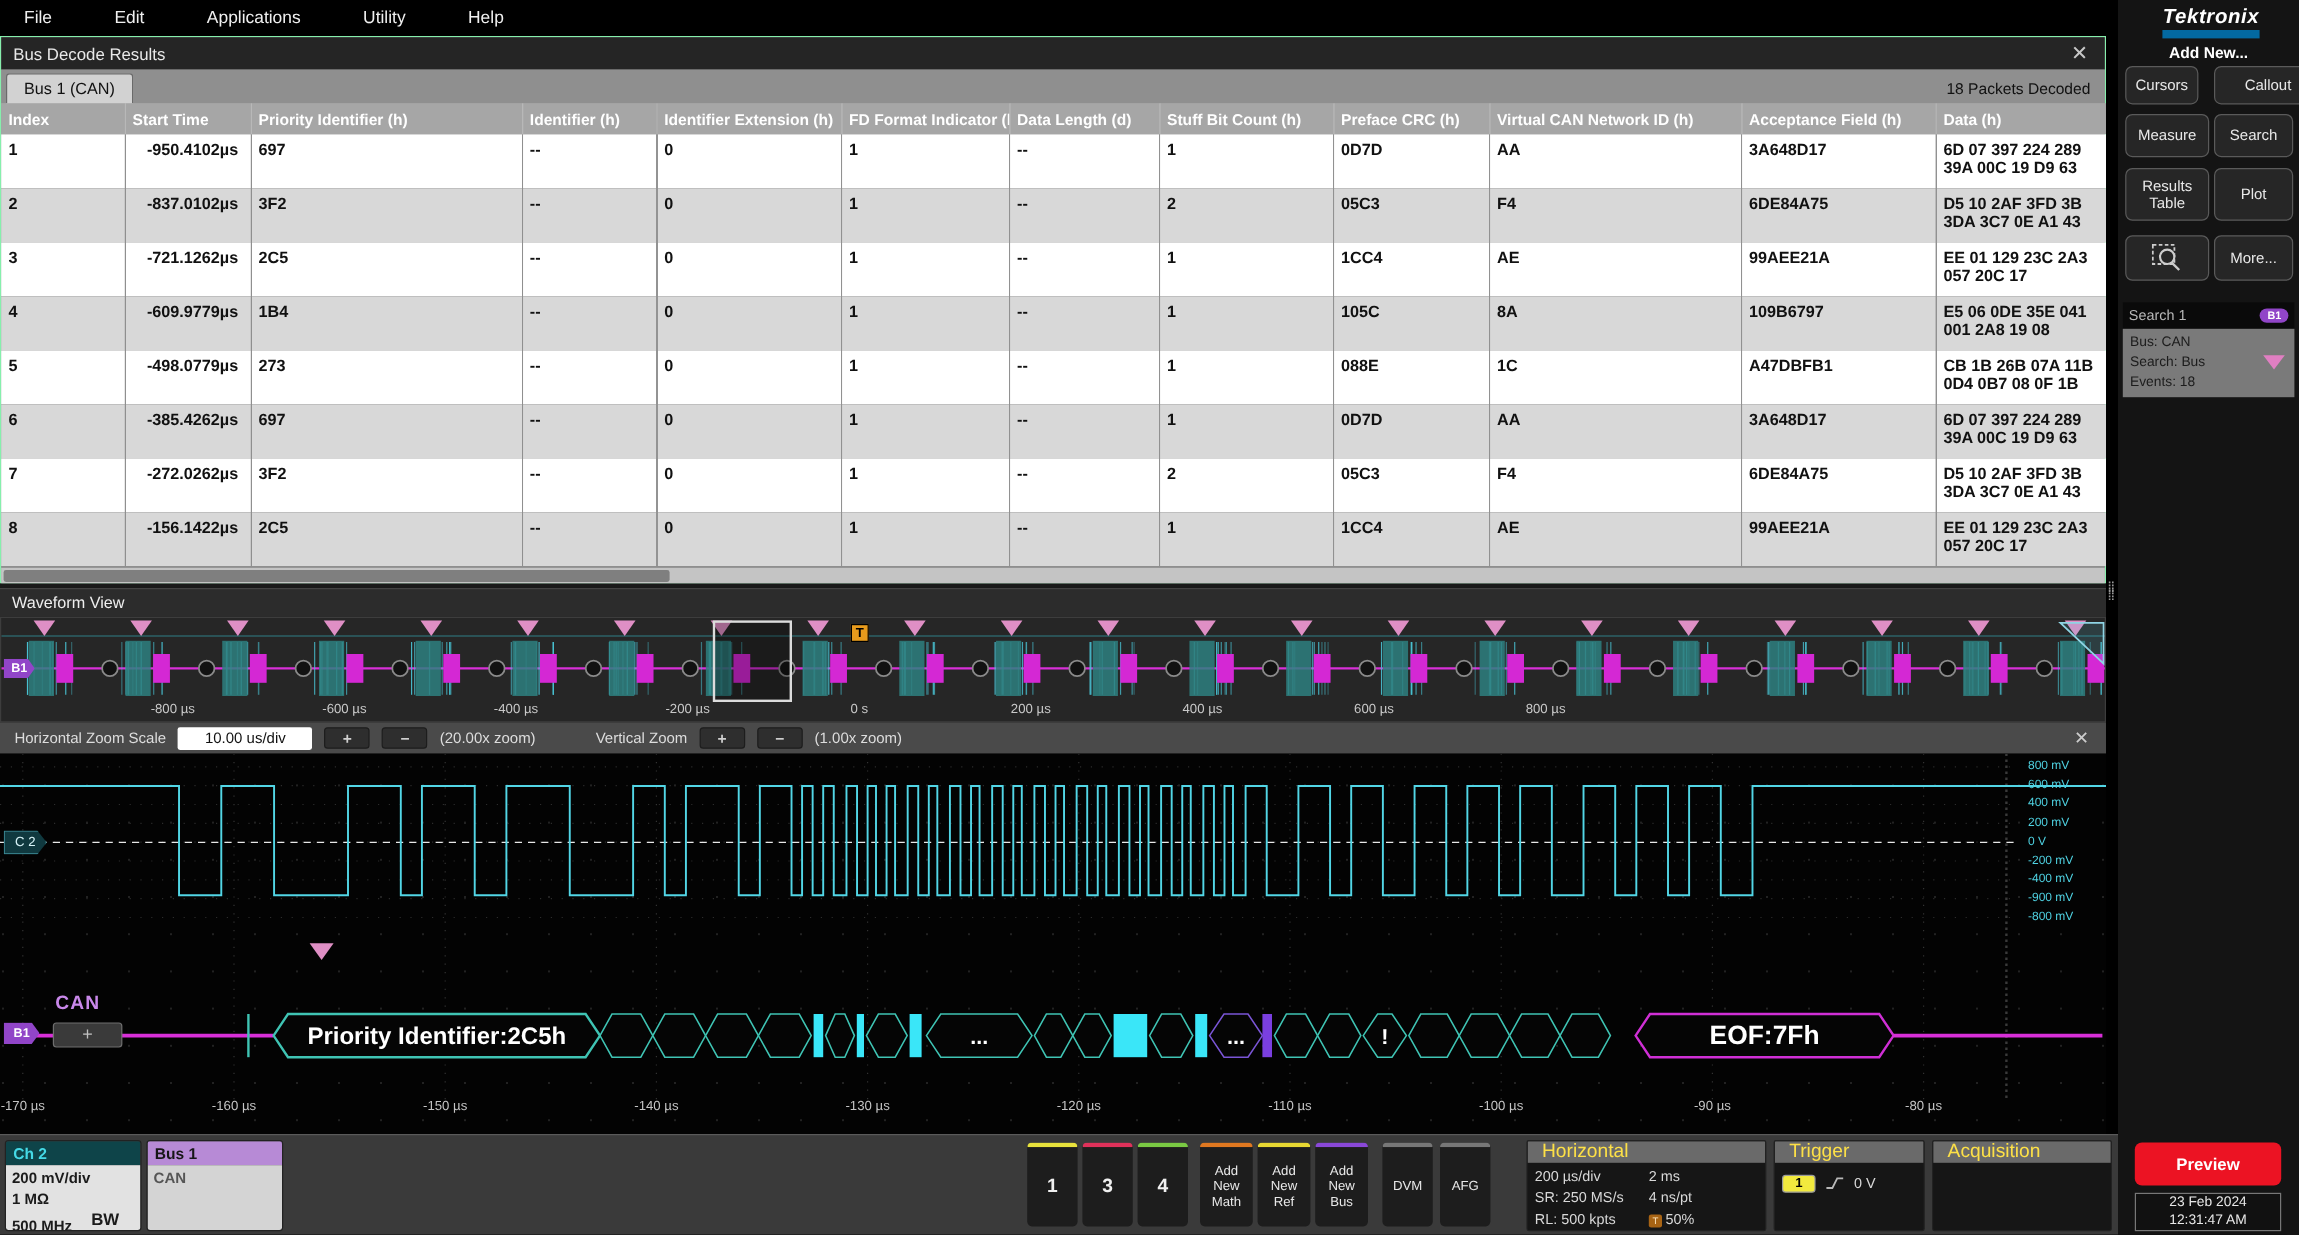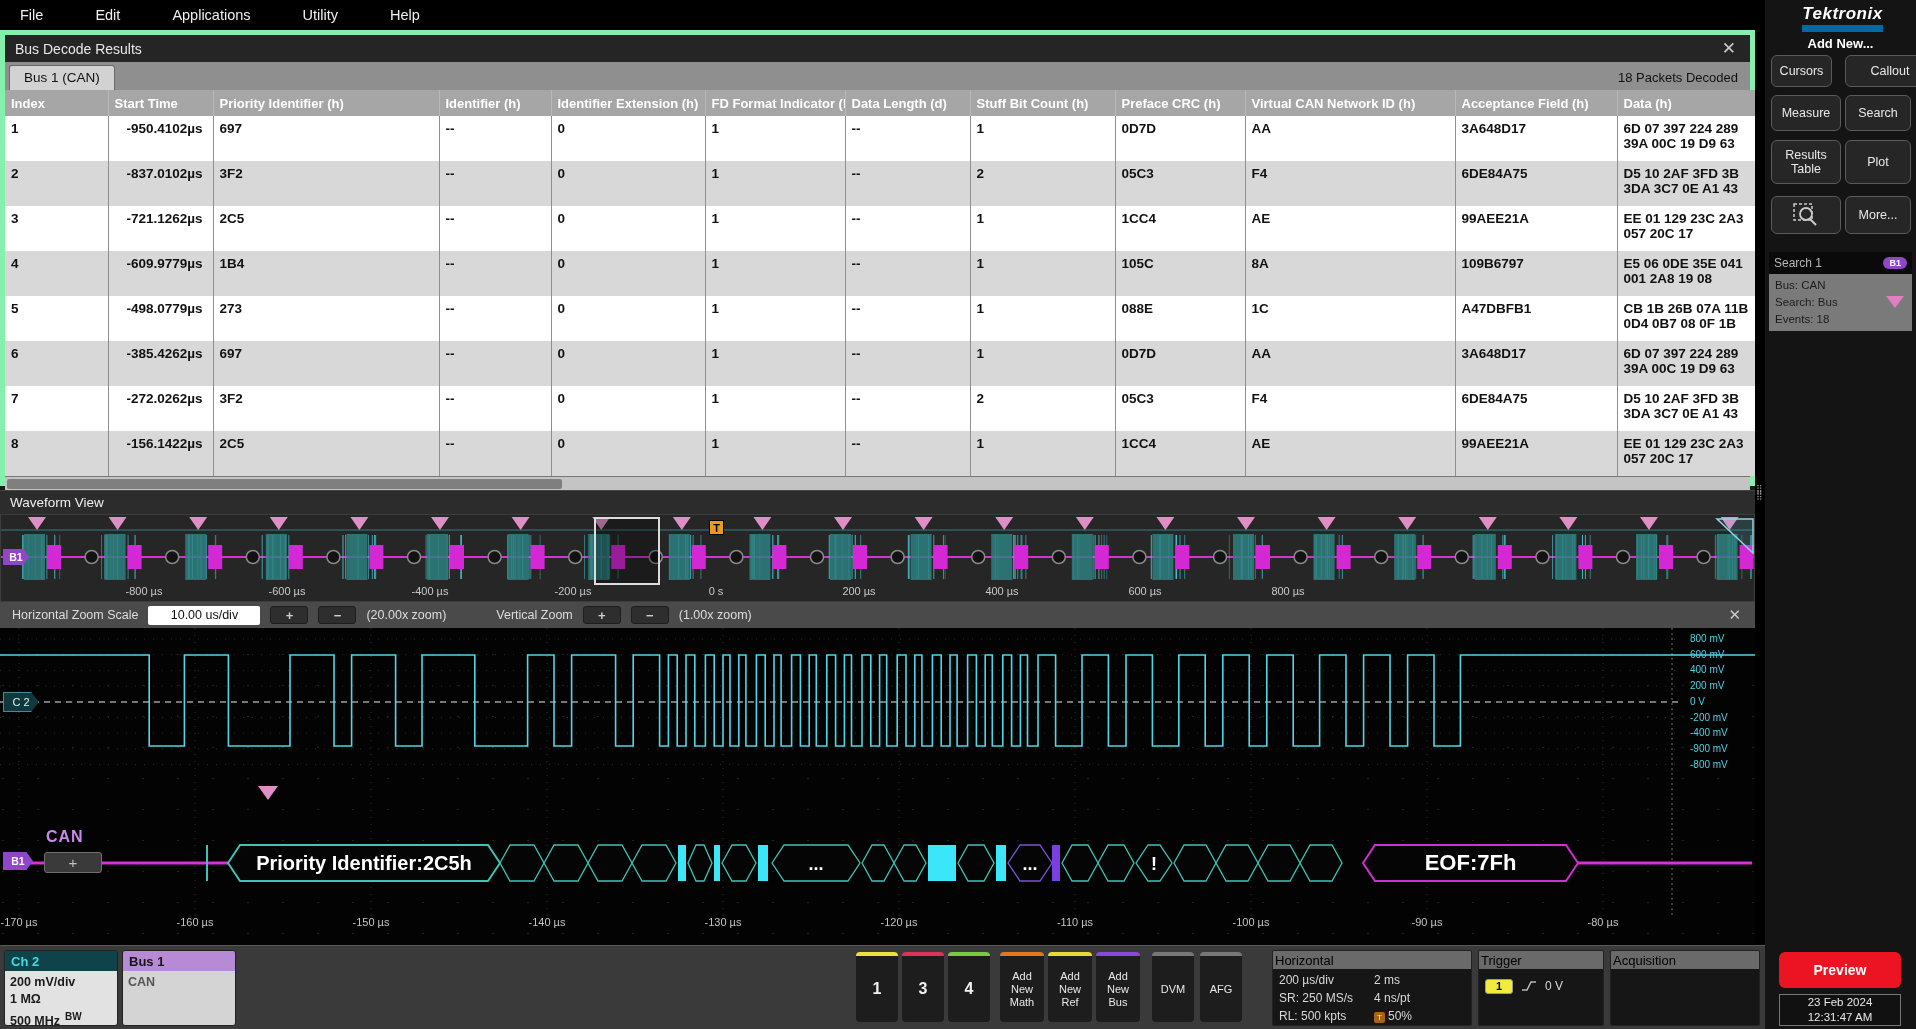--- a/index.html
+++ b/index.html
@@ -5,21 +5,21 @@
   * { margin:0; padding:0; box-sizing:border-box; }
   html,body { background:#000; }
   body { font-family:"Liberation Sans", sans-serif; }
   #app { position:relative; width:1916px; height:1029px; background:#1a1a1a; overflow:hidden; }
 
   
   #menubar { position:absolute; left:0; top:0; width:1765px; height:30px; background:#000; display:flex; align-items:center; gap:52px; padding-left:20px; }
   .menu-item { color:#f0f0f0; font-size:14.5px; cursor:default; }
 
   
-  #decode-window { position:absolute; left:0; top:30px; width:1755px; height:456px; background:#9a9a9a; border:5px solid #86efac; }
+  #decode-window { position:absolute; left:0; top:30px; width:1755px; height:456px; background:#9a9a9a; border:1px solid #86efac; }
   #dw-titlebar { height:27px; background:#252525; color:#e8e8e8; font-size:14px; display:flex; align-items:center; padding:0 10px; }
   #dw-titlebar .spacer { flex:1; }
   .close-x { color:#c8c8c8; font-size:17px; line-height:1; padding:0 4px; }
   #dw-tabrow { height:28px; background:#8f8f8f; display:flex; align-items:flex-end; padding:0 4px; }
   #dw-tab { background:#d2d2d2; color:#111; font-size:13.5px; padding:4px 14px 5px 14px; border:1px solid #6a6a6a; border-bottom:none; border-radius:3px 3px 0 0; }
   #dw-packets { margin-left:auto; color:#111; font-size:13px; padding:0 8px 5px 0; }
   #decode-table { border-collapse:collapse; table-layout:fixed; width:1755px; }
   #decode-table th { background:#a6a6a6; color:#fff; font-size:13px; font-weight:bold; text-align:left; padding:4px 0 4px 6px; border-right:1px solid rgba(255,255,255,.3); height:26px; white-space:nowrap; overflow:hidden; }
   #decode-table td { font-size:13.5px; font-weight:bold; color:#111; vertical-align:top; padding:5px 0 0 6px; height:45px; border-right:1px solid rgba(0,0,0,.07); white-space:pre-line; overflow:hidden; }
   #decode-table tr:nth-child(even) td { background:#d8d8d8; }
@@ -55,26 +55,26 @@
 
   
   #bottombar { position:absolute; left:0; top:945px; width:1765px; height:84px; background:#3a3a3a; border-top:1px solid #5a5a5a; }
   .badge-card { position:absolute; top:4px; width:114px; height:76px; border-radius:3px; overflow:hidden; border:1px solid #222; }
   .badge-head { height:20px; font-size:13px; font-weight:bold; display:flex; align-items:center; padding-left:6px; }
   .badge-body { height:56px; padding:3px 0 0 5px; font-size:12.5px; font-weight:bold; line-height:17px; }
   #ch2-card .badge-head { background:#0e4449; color:#45d9e6;text-align:right; }
   #ch2-card .badge-body { background:#e2e2e2; color:#1b1b1b; }
   #bus1-card .badge-head { background:#b78ad6; color:#161616; }
   #bus1-card .badge-body { background:#d4d4d4; color:#555; }
-  .bw { font-size:10px; vertical-align:super; margin-left:5px; }
+  .bw { font-size:14px; vertical-align:super; margin-left:16px; }
   .sq-btn { position:absolute; top:6px; height:70px; background:#1d1d1d; border-radius:4px; color:#f0f0f0; display:flex; flex-direction:column; align-items:center; justify-content:center; text-align:center; }
   .sq-btn .big { font-size:16px; font-weight:bold; }
   .sq-btn .ml { font-size:11px; line-height:13px; color:#e8e8e8; }
   .info-panel { position:absolute; top:4px; height:76px; background:#161616; border:1px solid #222; border-radius:2px; overflow:hidden; }
-  .info-head { height:18px; background:#6a6a6a; color:#000000; font-size:13px; display:flex; align-items:center; padding-left:2px; }
+  .info-head { height:18px; background:#6a6a6a; color:#fde047; font-size:16px; display:flex; align-items:center; padding-left:12px; }
   .info-body { padding:2px 6px 0 6px; color:#d8d8d8; font-size:12px; line-height:18px; }
   .hrow { display:flex; } .hrow .c1 { width:95px; } 
   .tchip { display:inline-block; width:11px; height:11px; background:#a86414; color:#ffe9c2; font-size:8px; text-align:center; line-height:11px; border-radius:2px; margin-right:3px; }
   #trig-pill { display:inline-flex; width:28px; height:15px; background:#f2ea3e; border:1px solid #999; border-radius:3px; color:#000; font-size:11px; font-weight:bold; align-items:center; justify-content:center; margin-right:8px; }
 
   
   #sidebar { position:absolute; left:1765px; top:0; width:151px; height:1029px; background:#141414; }
   #logo { margin:4px 8px 0 8px; color:#fff; font-size:17px; font-weight:bold; font-style:italic; letter-spacing:.5px; border-bottom:7px solid #0369a1; display:inline-block; padding-bottom:1px; margin-left:12px; }
   #addnew { text-align:center; color:#fff; font-size:13px; font-weight:bold; margin-top:4px; }
   .sb-btn { position:absolute; background:#262626; border:1px solid #5a5a5a; border-radius:6px; color:#e8e8e8; font-size:12.5px; display:flex; align-items:center; justify-content:center; text-align:center; line-height:14px; padding:2px; }

